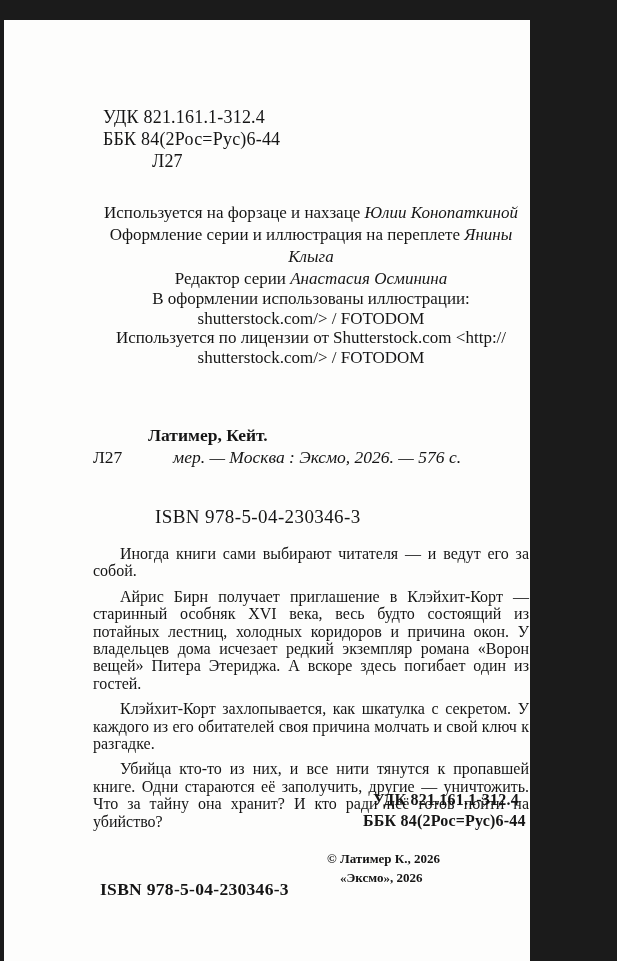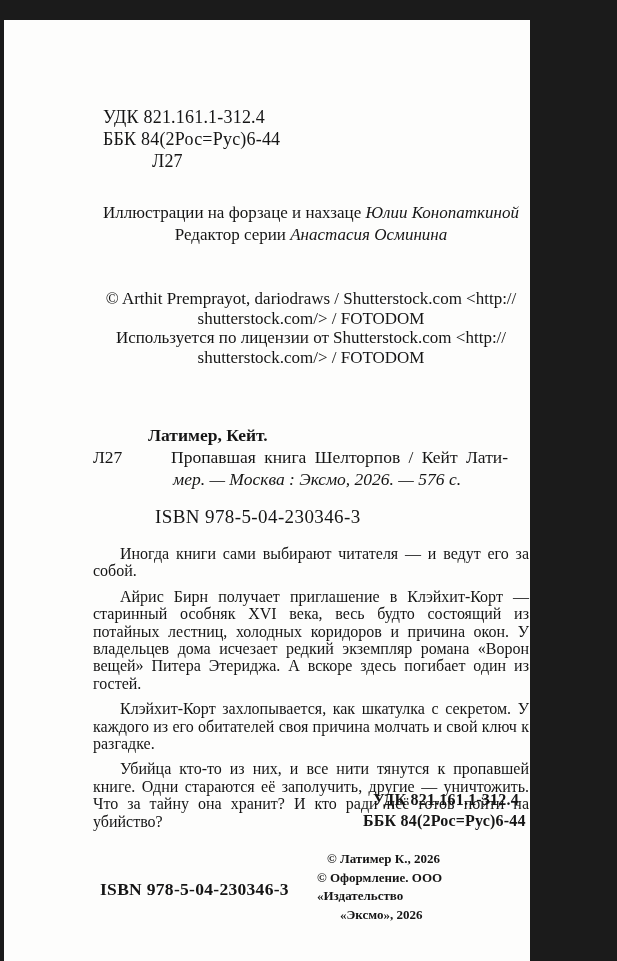--- a/index.html
+++ b/index.html
@@ -56,41 +56,44 @@
 <div class="page">
 
   <div class="abs top-codes">
     <div>УДК 821.161.1-312.4</div>
     <div>ББК 84(2Рос=Рус)6-44</div>
     <div class="code-l27">Л27</div>
   </div>
 
   <div class="abs credits">
     <div>
-      <span>Иллюстрации на форзаце и нахзаце</span>
+      <span>Используется на форзаце и нахзаце</span>
       <span class="nm">Юлии Конопаткиной</span>
+    </div>
+    <div>
+      <span>Оформление серии и иллюстрация на переплете</span>
+      <span class="nm">Янины Клыга</span>
     </div>
     <div>
       <span>Редактор серии</span>
       <span class="nm">Анастасия Осминина</span>
     </div>
   </div>
 
   <div class="abs notice">
-    <div>© Arthit Premprayot, dariodraws / Shutterstock.com &lt;http://</div>
+    <div>В оформлении использованы иллюстрации:</div>
     <div>shutterstock.com/&gt; / FOTODOM</div>
     <div>Используется по лицензии от Shutterstock.com &lt;http://</div>
     <div>shutterstock.com/&gt; / FOTODOM</div>
   </div>
 
   <div class="abs catalog">
     <div class="author">Латимер, Кейт.</div>
     <div class="row">
       <span class="code">Л27</span>
-      <div class="l1">Пропавшая книга Шелторпов / Кейт Лати-</div>
       <div class="l2">мер. — Москва : Эксмо, 2026. — 576 с.</div>
     </div>
   </div>
 
   <div class="abs isbn-mid">ISBN 978-5-04-230346-3</div>
 
   <div class="abs annotation">
     <p>Иногда книги сами выбирают читателя — и ведут его за собой.</p>
     <p>Айрис Бирн получает приглашение в Клэйхит-Корт — старинный особняк XVI века, весь будто состоящий из потайных лестниц, холодных коридоров и причина окон. У владельцев дома исчезает редкий экземпляр романа «Ворон вещей» Питера Этериджа. А вскоре здесь погибает один из гостей.</p>
     <p>Клэйхит-Корт захлопывается, как шкатулка с секретом. У каждого из его обитателей своя причина молчать и свой ключ к разгадке.</p>
@@ -99,17 +102,16 @@
 
   <div class="abs udk-bottom">
     <div class="udk-line">УДК 821.161.1-312.4</div>
     <div>ББК 84(2Рос=Рус)6-44</div>
   </div>
 
   <div class="abs isbn-bottom">ISBN 978-5-04-230346-3</div>
 
   <div class="abs copyright">
     <div class="c1">© Латимер К., 2026</div>
-    <div class="c2">© Оформление. ООО «Издательство</div>
     <div class="c3">«Эксмо», 2026</div>
   </div>
 
 </div>
 
 </body></html>

